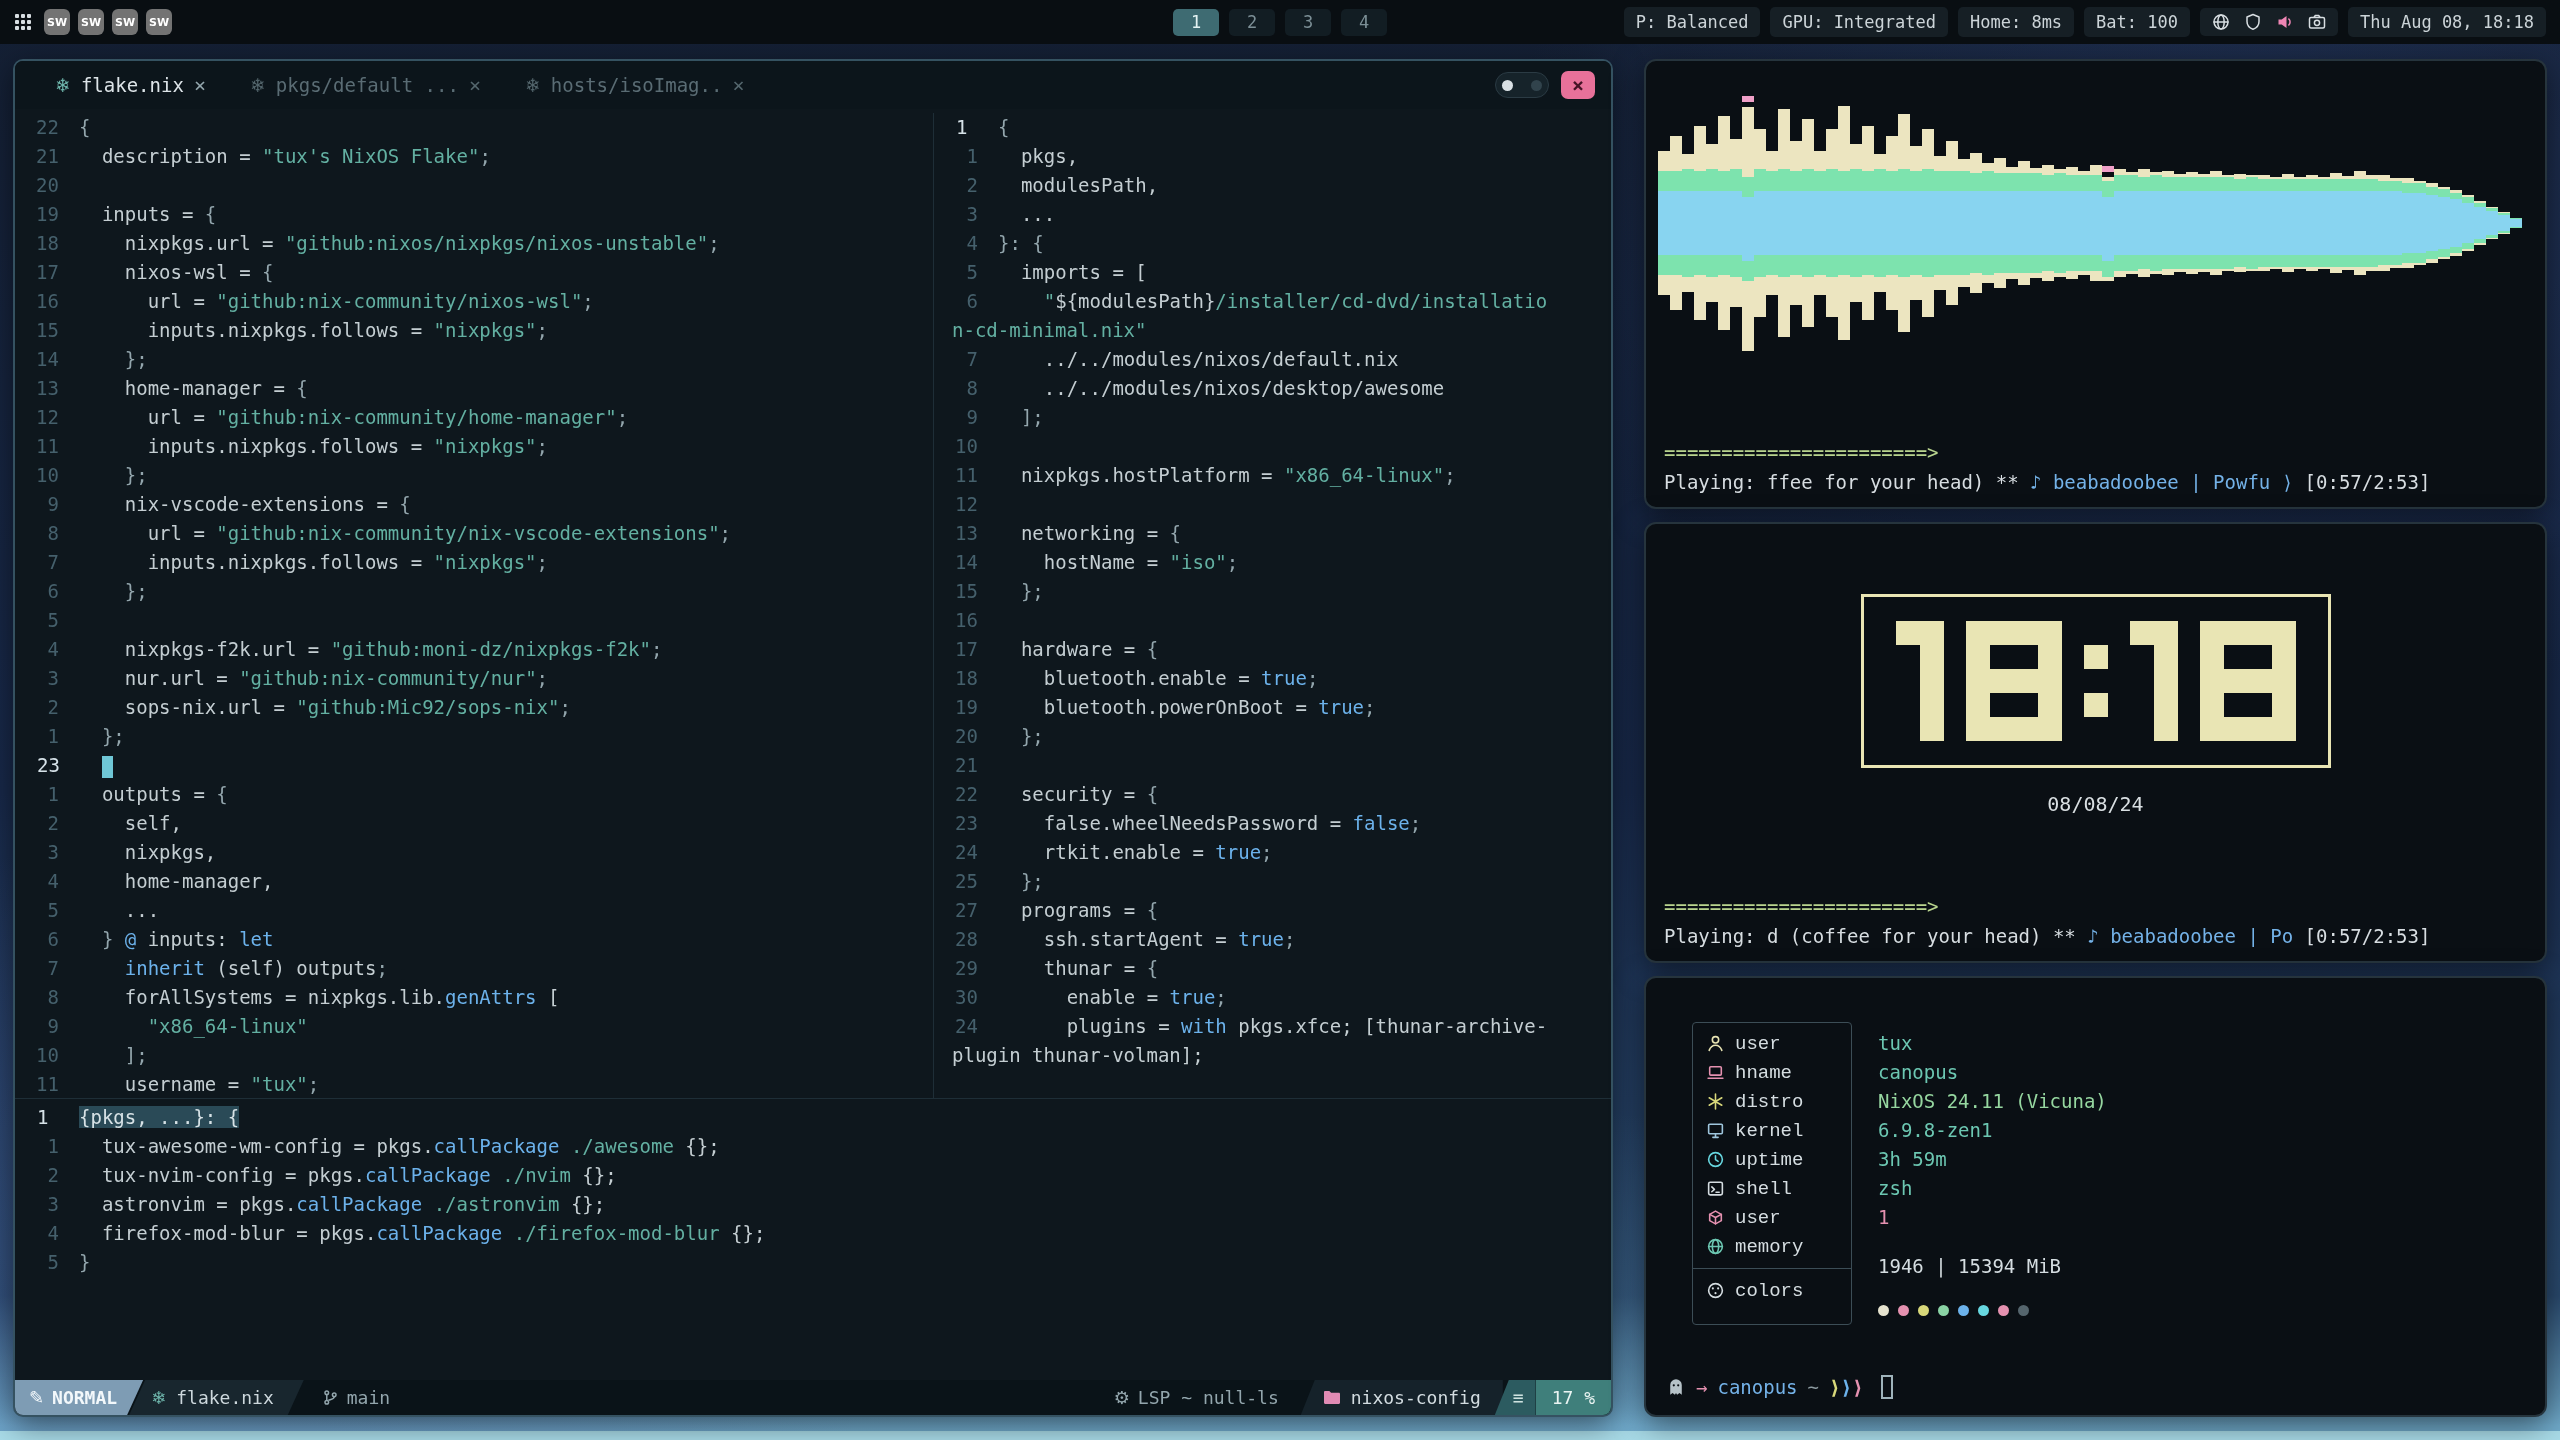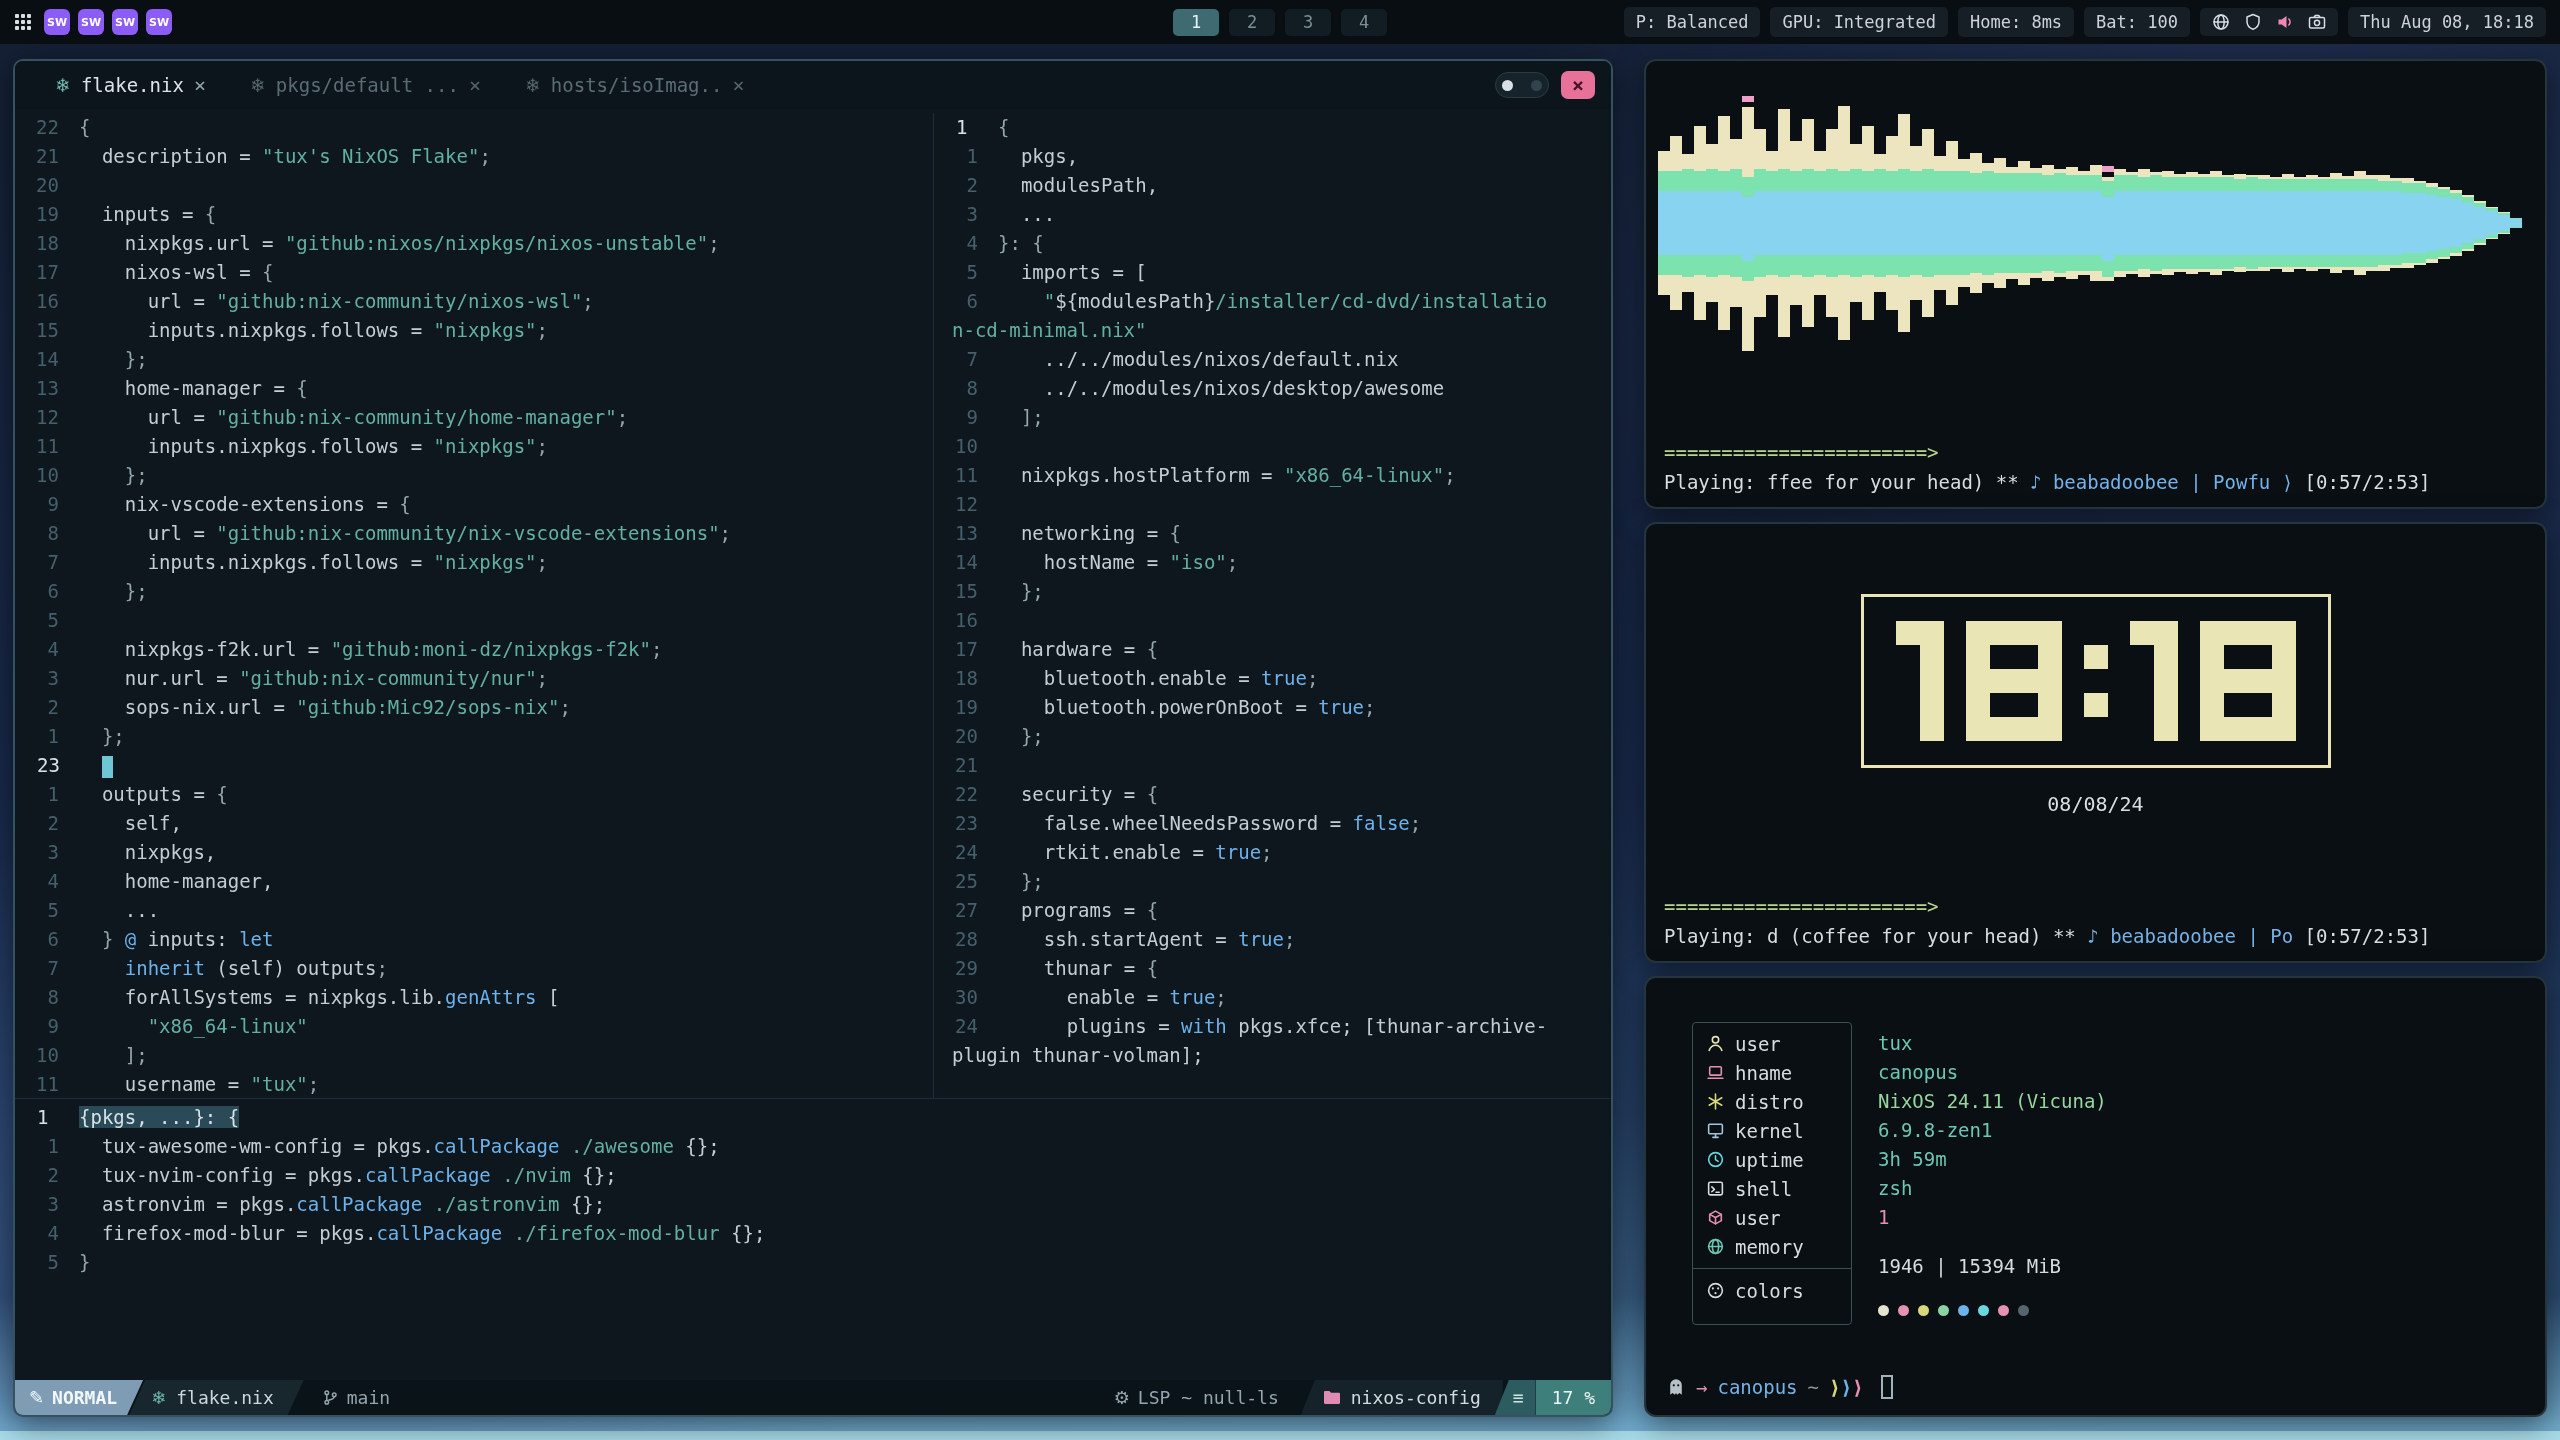--- a/index.html
+++ b/index.html
@@ -11,21 +11,21 @@
       radial-gradient(1400px 500px at 50% 100%, rgba(120,180,220,.35), transparent 70%),
       linear-gradient(180deg,#141f33 0%,#18294a 55%,#2a4a6e 90%,#6fa9c9 99%);
   }
   .shore{position:absolute;left:0;right:0;bottom:0;height:9px;background:#a9dce9;}
 
   
   .topbar{position:absolute;top:0;left:0;right:0;height:44px;background:#090e12;
     display:flex;align-items:center;padding:0 14px;box-sizing:border-box;z-index:5;}
   .tb-left{display:flex;align-items:center;gap:12px;}
   .grid-icon{color:#d8dee2;display:flex;}
-  .ws{width:26px;height:26px;border-radius:6px;background:#8b5cf6;color:#fff;
+  .ws{width:26px;height:26px;border-radius:6px;background:#737373;color:#fff;
     font-size:11px;font-weight:bold;display:grid;place-items:center;font-family:"DejaVu Sans",sans-serif;text-align:right;}
   .tb-center{position:absolute;left:50%;transform:translateX(-50%);display:flex;gap:10px;}
   .tag{min-width:30px;height:27px;border-radius:5px;background:#121d23;color:#7c8f96;
     font-size:17px;display:grid;place-items:center;padding:0 8px;}
   .tag.active{background:#3e6b72;color:#e3f2f2;}
   .tb-right{margin-left:auto;display:flex;align-items:center;gap:10px;}
   .pill{background:#161f25;border-radius:5px;padding:5px 12px;font-size:17px;color:#ccd4d8;white-space:nowrap;}
   .tb-icons{background:#161f25;border-radius:5px;padding:5px 12px;display:flex;align-items:center;gap:14px;}
   .tb-icons svg{display:block;}
 
@@ -106,21 +106,21 @@
   .glyph{display:grid;}
   .glyph i{width:24px;height:24px;display:block;}
   .glyph i.on{background:#e9e5b4;}
   .clock-date{margin-top:24px;color:#d9dfe2;font-size:20px;}
 
   .fetchwin{top:976px;height:441px;}
   .fetch-content{display:flex;padding:44px 0 0 46px;}
   .fetch-box{border:1px solid #3c4d56;border-radius:4px;padding:6px 0;width:160px;box-sizing:border-box;flex:none;}
   .f-row{display:flex;align-items:center;gap:10px;height:29px;padding:0 13px;}
   .f-icon{display:flex;width:19px;flex:none;}
-  .f-label{color:#d5dde1;}
+  .f-label{color:#d5dde1;font-family:Liberation Mono, monospace;}
   .f-div{border-top:1px solid #3c4d56;margin:7px 0;}
   .fetch-values{margin-left:26px;padding-top:7px;}
   .f-val{height:29px;line-height:29px;white-space:nowrap;}
   .f-spacer{height:15px;}
   .f-dots{height:29px;display:flex;align-items:center;gap:9px;}
   .dot{width:11px;height:11px;border-radius:50%;display:block;}
   .prompt{position:absolute;left:20px;bottom:16px;display:flex;align-items:center;gap:10px;}
   .prompt .arrow{color:#e591b0;}
   .prompt .host{color:#74b2e8;}
   .prompt .path{color:#8d9ba1;}

